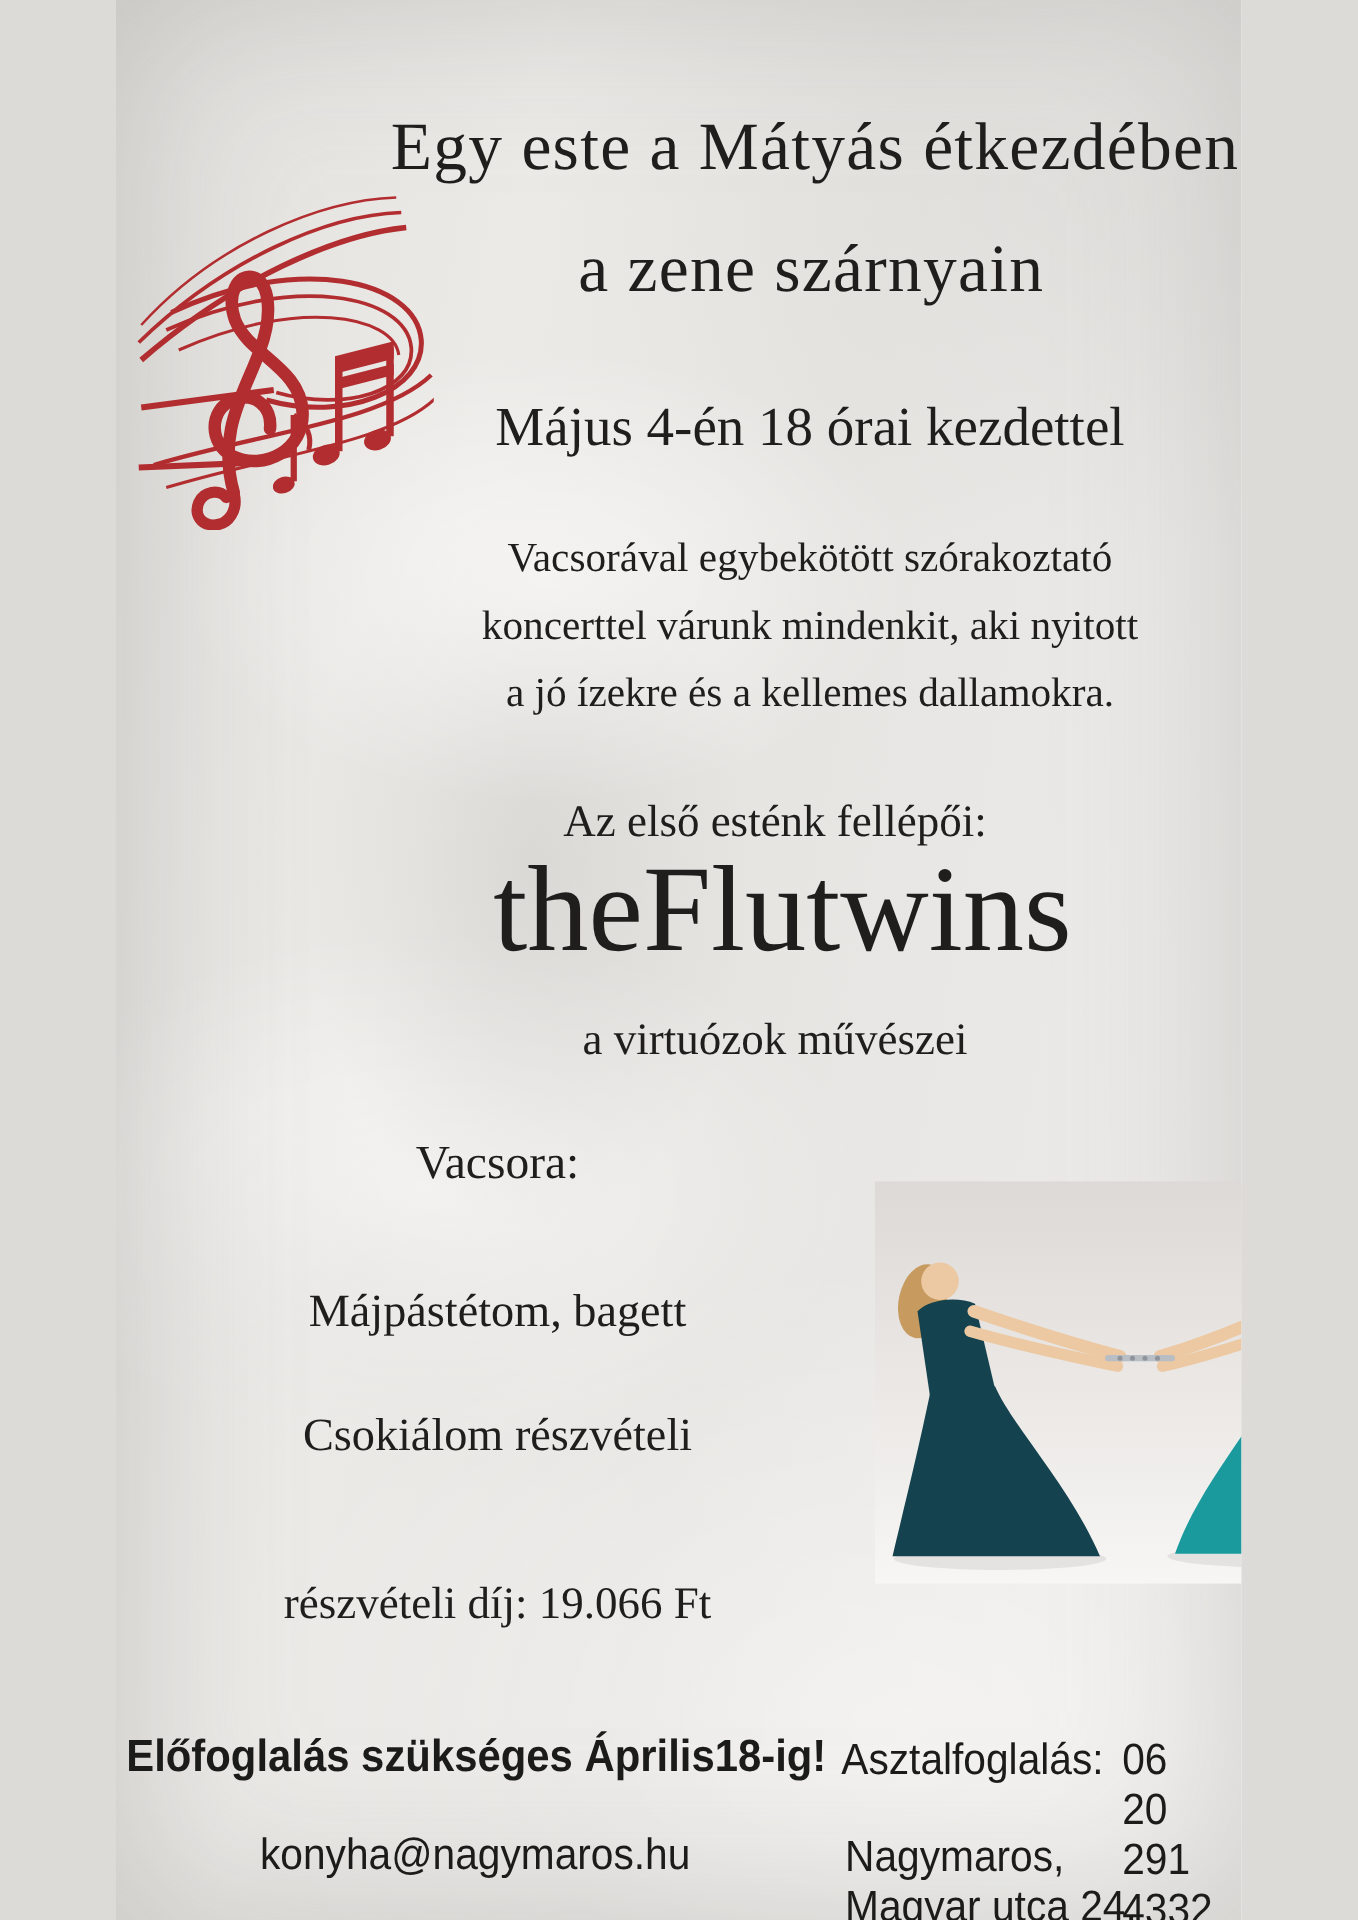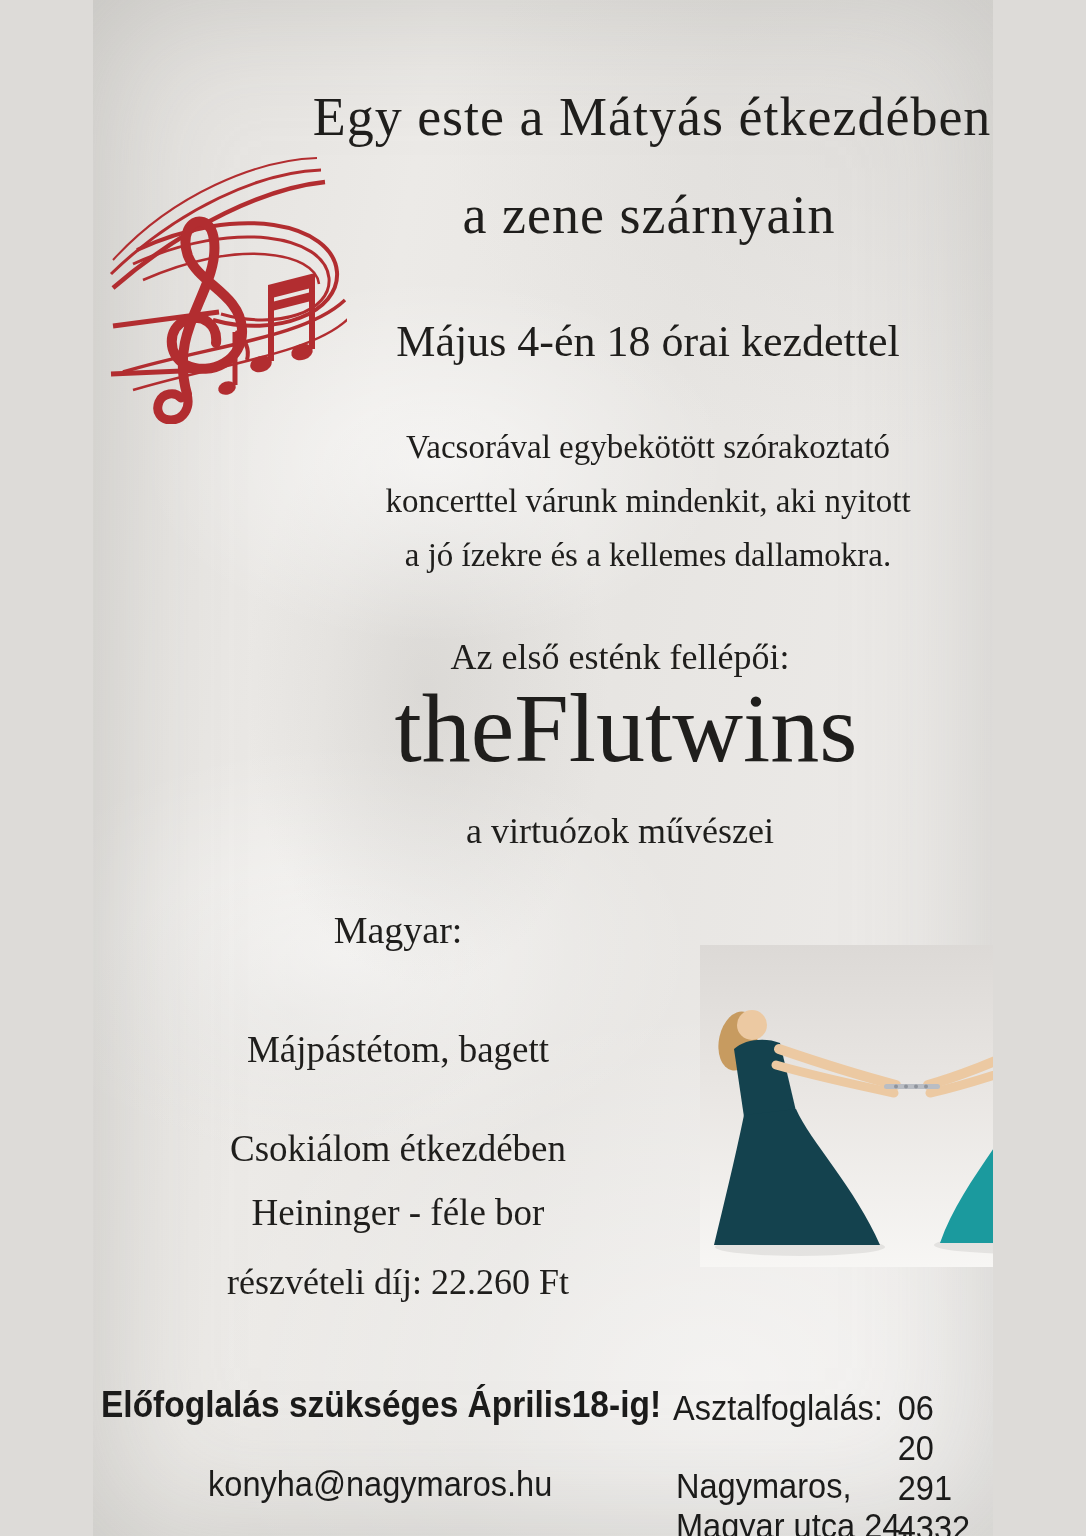--- a/index.html
+++ b/index.html
@@ -108,25 +108,24 @@
   <div class="center-col serif intro">
     <div class="t">Vacsorával egybekötött szórakoztató</div>
     <div class="t">koncerttel várunk mindenkit, aki nyitott</div>
     <div class="t">a jó ízekre és a kellemes dallamokra.</div>
   </div>
 
   <div class="center-col serif performers-intro t">Az első esténk fellépői:</div>
   <div class="center-col serif performers-name t">theFlutwins</div>
   <div class="center-col serif performers-tagline t">a virtuózok művészei</div>
 
-  <div class="menu-line serif menu-heading t">Magyar:</div>
+  <div class="menu-line serif menu-heading t">Vacsora:</div>
   <div class="menu-line serif menu-i0 t">Májpástétom, bagett</div>
-  <div class="menu-line serif menu-i2 t">Csokiálom étkezdében</div>
-  <div class="menu-line serif menu-i3 t">Heininger - féle bor</div>
-  <div class="menu-line serif menu-price t">részvételi díj: 22.260 Ft</div>
+  <div class="menu-line serif menu-i2 t">Csokiálom részvételi</div>
+  <div class="menu-line serif menu-price t">részvételi díj: 19.066 Ft</div>
 
   <svg class="photo" viewBox="0 0 424 322" aria-hidden="true">
     <defs>
       <linearGradient id="pbg" x1="0" y1="0" x2="0" y2="1">
         <stop offset="0" stop-color="#dcd9d6"></stop>
         <stop offset=".45" stop-color="#e9e6e3"></stop>
         <stop offset="1" stop-color="#f7f6f4"></stop>
       </linearGradient>
     </defs>
     <rect x="0" y="0" width="424" height="322" fill="url(#pbg)"></rect>

